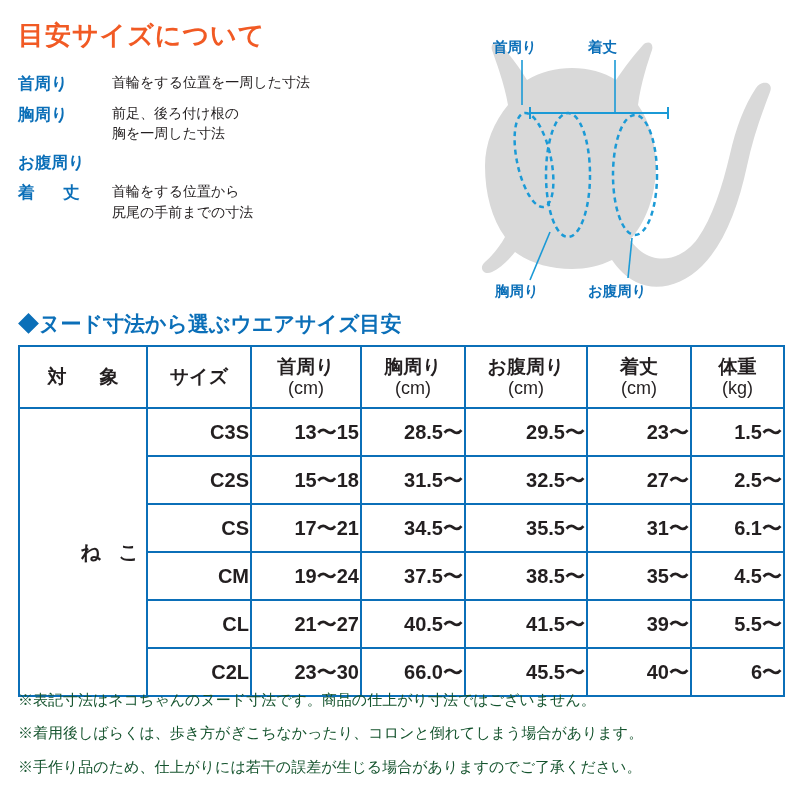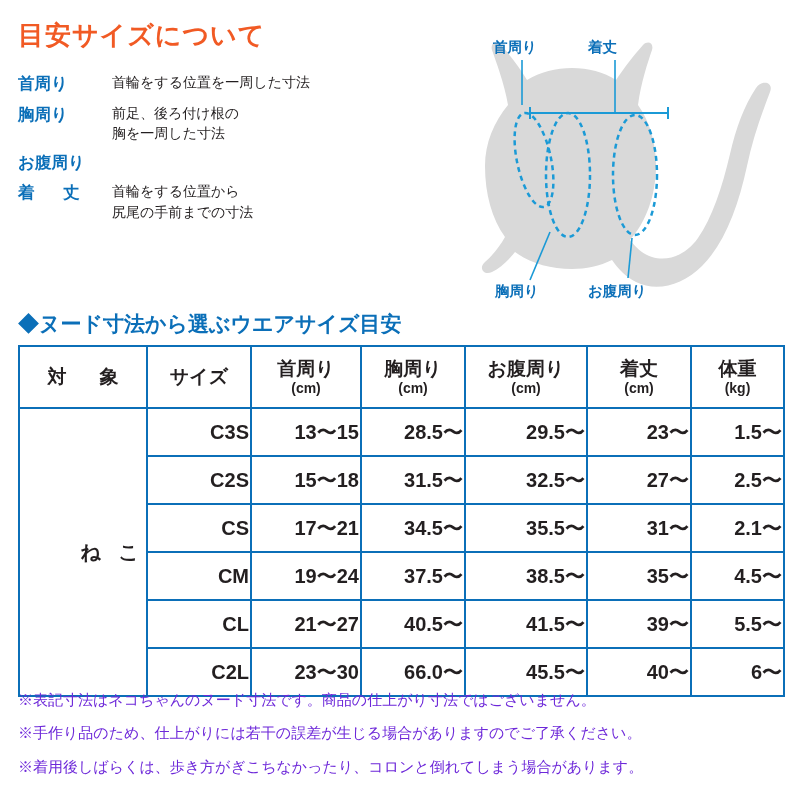--- a/index.html
+++ b/index.html
@@ -112,22 +112,22 @@
   }
   .size-table thead th {
     height: 56px;
     font-size: 19px;
     font-weight: bold;
     line-height: 1.15;
     padding: 2px 0;
   }
   .size-table thead th .unit {
     display: block;
-    font-size: 14px;
-    font-weight: bold;
+    font-size: 18px;
+    font-weight: normal;
     text-align: center;
   }
   .size-table tbody td {
     height: 44px;
     font-size: 20px;
     font-weight: bold;
     text-align: right;
   }
   .col-target  { width: 128px; }
   .col-size    { width: 104px; }
@@ -146,21 +146,21 @@
 
   
   .notes {
     position: absolute;
     left: 18px;
     top: 688px;
     width: 770px;
   }
   .note {
     font-size: 15px;
-    color: #6d28d9;
+    color: #14532d;
     line-height: 1.55;
     margin-bottom: 10px;
     white-space: nowrap;
   }
 </style>
 </head>
 <body>
 
 <div class="page">
 
@@ -296,21 +296,21 @@
         <td>32.5〜</td>
         <td>27〜</td>
         <td>2.5〜</td>
       </tr>
       <tr>
         <td>CS</td>
         <td>17〜21</td>
         <td>34.5〜</td>
         <td>35.5〜</td>
         <td>31〜</td>
-        <td>2.1〜</td>
+        <td>6.1〜</td>
       </tr>
       <tr>
         <td>CM</td>
         <td>19〜24</td>
         <td>37.5〜</td>
         <td>38.5〜</td>
         <td>35〜</td>
         <td>4.5〜</td>
       </tr>
       <tr>
@@ -327,17 +327,17 @@
         <td>66.0〜</td>
         <td>45.5〜</td>
         <td>40〜</td>
         <td>6〜</td>
       </tr>
     </tbody>
   </table>
 
   <div class="notes">
     <div class="note">※表記寸法はネコちゃんのヌード寸法です。商品の仕上がり寸法ではございません。</div>
+    <div class="note">※着用後しばらくは、歩き方がぎこちなかったり、コロンと倒れてしまう場合があります。</div>
     <div class="note">※手作り品のため、仕上がりには若干の誤差が生じる場合がありますのでご了承ください。</div>
-    <div class="note">※着用後しばらくは、歩き方がぎこちなかったり、コロンと倒れてしまう場合があります。</div>
   </div>
 
 </div>
 
 </body></html>

